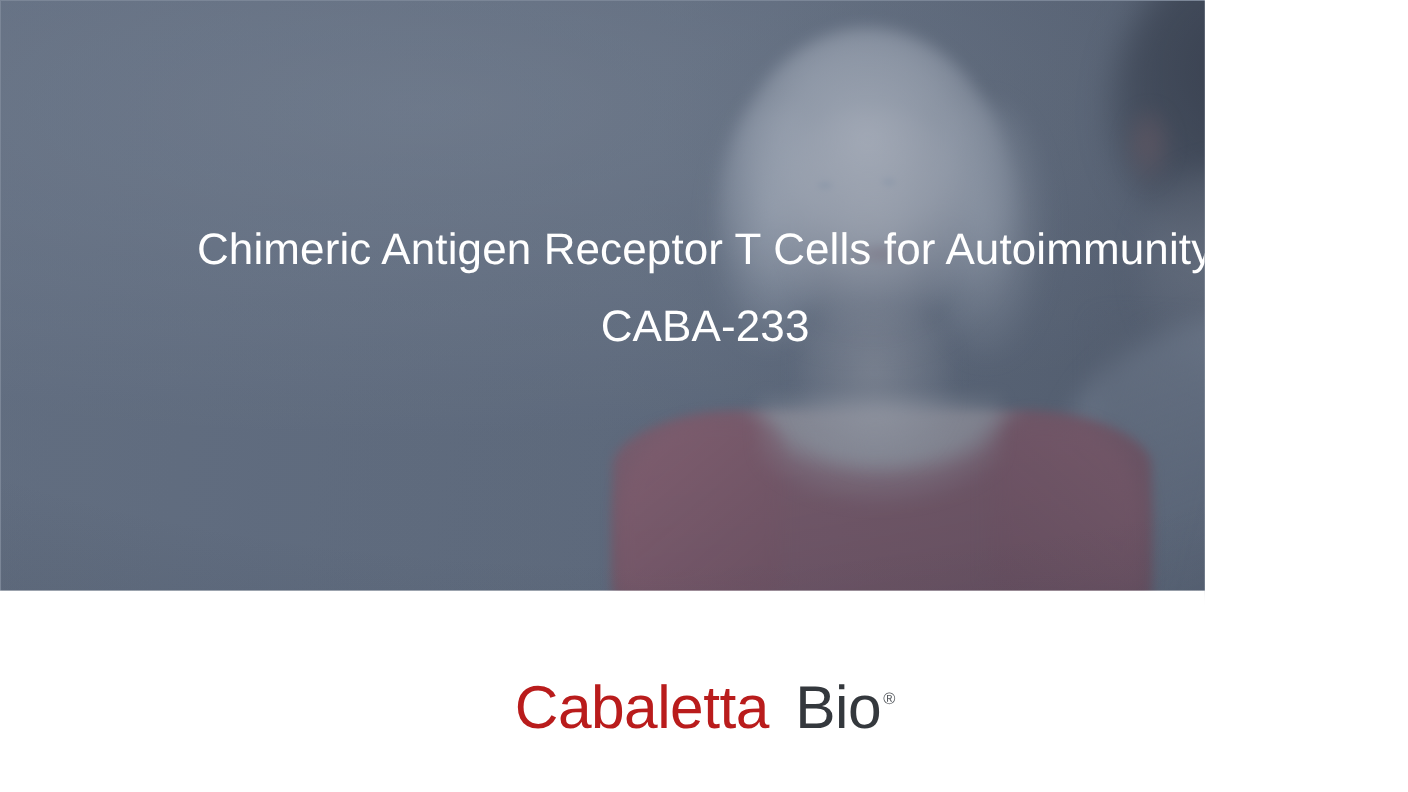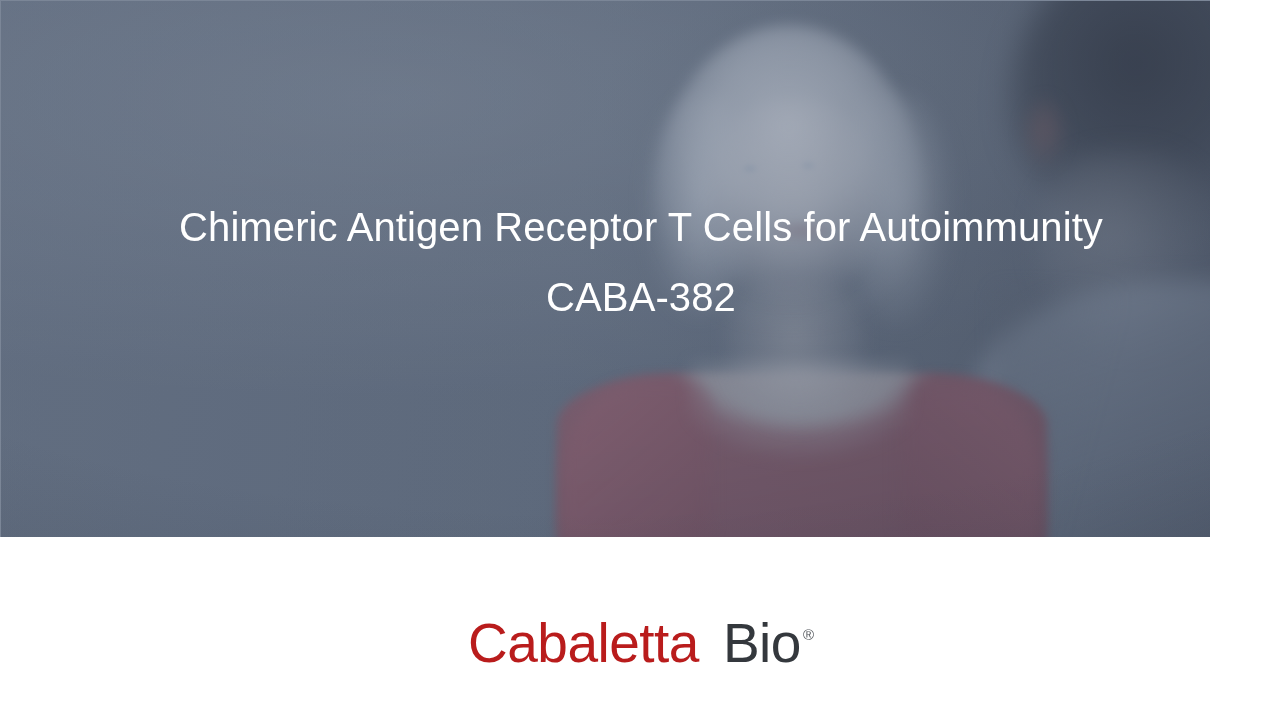--- a/index.html
+++ b/index.html
@@ -10,21 +10,21 @@
   }
   body {
     width: 1280px;
     height: 720px;
     overflow: hidden;
     font-family: "Liberation Sans", sans-serif;
   }
 
   .slide {
     position: relative;
-    width: 1210px;
+    width: 1095px;
     height: 720px;
     background: #ffffff;
     overflow: hidden;
   }
 
   
   .hero {
     position: absolute;
     left: 0;
     top: 0;
@@ -370,21 +370,21 @@
     <div class="w-eye r"></div>
     <div class="w-nose"></div>
     <div class="w-mouth"></div>
     <div class="w-hair"></div>
 
     <div class="photo-tint"></div>
     <div class="photo-vignette"></div>
 
     <div class="title-block">
       <h1 class="slide-title">Chimeric Antigen Receptor T Cells for Autoimmunity</h1>
-      <h2 class="slide-subtitle">CABA-382</h2>
+      <h2 class="slide-subtitle">CABA-233</h2>
     </div>
   </div>
 
   <div class="band-shadow"></div>
 
   <div class="footer">
     <div class="logo">
       <span class="logo-text logo-cabaletta">Cabaletta</span><span class="logo-text logo-bio">Bio</span><span class="logo-reg">®</span>
     </div>
   </div>

